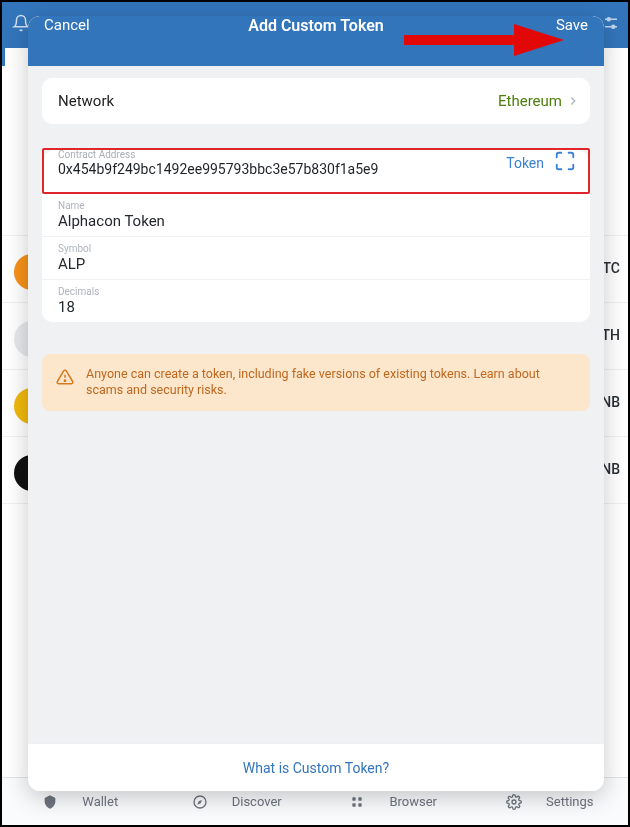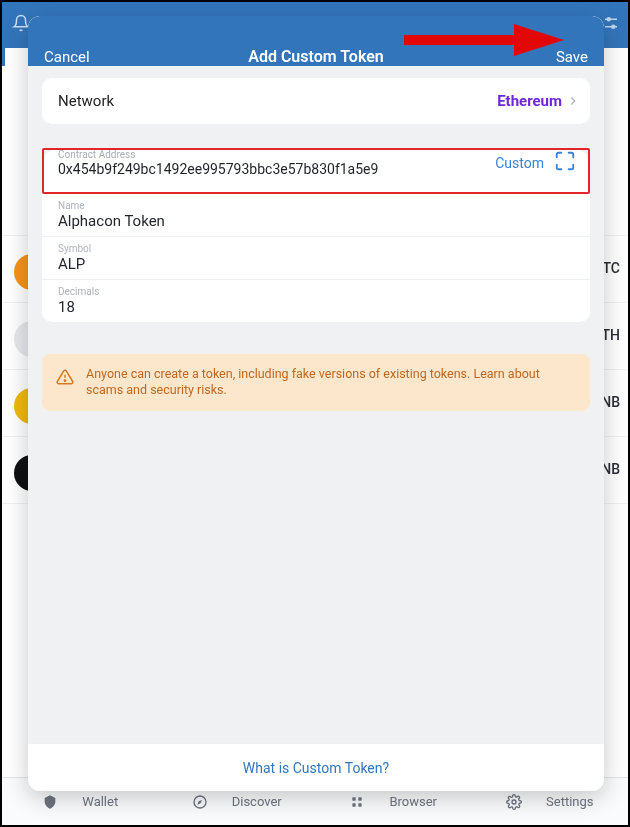--- a/index.html
+++ b/index.html
@@ -18,31 +18,31 @@
   .coin-yellow { background: #f0b90b; }
   .coin-black { background: #111111; }
   .bg-sym { position: absolute; right: 8px; top: 24px; font-size: 14px; color: #2a2f36; font-weight: 500; }
   .bg-blue-accent { position: absolute; left: 0; top: 0; width: 3px; height: 18px; background: #3375bb; }
   .bg-tabbar { position: absolute; left: 0; right: 0; bottom: 0; height: 48px; background: #fafbfc; border-top: 1px solid #e2e4e7; display: flex; }
   .bg-tab { flex: 1; display: flex; align-items: center; justify-content: center; gap: 24px; font-size: 13px; color: #6d7480; }
   .bg-tab svg { flex: none; }
 
   
   .modal { position: absolute; left: 26px; right: 24px; top: 14px; bottom: 34px; background: #eff1f3; border-radius: 12px; box-shadow: 0 6px 24px rgba(0,0,0,0.22); overflow: hidden; display: flex; flex-direction: column; }
-  .modal-header { height: 50px; background: #3375bb; display: flex; align-items: flex-end; justify-content: space-between; padding: 0 16px; border-top-left-radius: 12px; border-top-right-radius: 12px; }
+  .modal-header { height: 50px; background: #3375bb; display: flex; align-items: flex-start; justify-content: space-between; padding: 0 16px; border-top-left-radius: 12px; border-top-right-radius: 12px; }
   .modal-header .left, .modal-header .right { color: #ffffff; font-size: 15px; font-weight: 400; width: 70px; }
   .modal-header .right { text-align: right; }
   .modal-header .title { color: #ffffff; font-size: 16px; font-weight: 600; }
 
   .modal-body { flex: 1; overflow: hidden; position: relative; }
 
   .card { background: #ffffff; border-radius: 10px; margin: 12px 14px 0 14px; }
   .network-row { display: flex; align-items: center; justify-content: space-between; padding: 14px 10px 14px 16px; }
   .network-row .label { font-size: 15px; color: #222; }
-  .network-row .value { font-size: 15px; color: #6d28d9; display: flex; align-items: center; gap: 4px; font-weight: bold; }
+  .network-row .value { font-size: 15px; color: #4d7c0f; display: flex; align-items: center; gap: 4px; }
 
   .highlight { border: 2px solid #e0262b; border-radius: 2px; }
   .paste-row { display: flex; align-items: center; padding: 4px 12px 20px 14px; gap: 10px; height: 42px; }
   .paste-row .field { flex: 1; min-width: 0; }
   .field-label { font-size: 10px; color: #a8aeb6; margin-bottom: 1px; }
   .field-value { font-size: 14px; color: #1f2328; white-space: nowrap; overflow: hidden; text-overflow: ellipsis; }
   .paste-btn { color: #3a82d3; font-size: 14px; font-weight: 400; white-space: nowrap; }
   .scan-icon { color: #3a82d3; flex: none; }
 
   .fields-card { background: #ffffff; border-radius: 10px; margin: 0 14px; }
@@ -157,21 +157,21 @@
 
       <div style="height:24px;"></div>
 
       <div class="highlight" style="margin: 0 14px;">
         <div style="background:#ffffff; border-top-left-radius:10px; border-top-right-radius:10px;">
           <div class="paste-row">
             <div class="field">
               <div class="field-label">Contract Address</div>
               <div class="field-value">0x454b9f249bc1492ee995793bbc3e57b830f1a5e9</div>
             </div>
-            <div class="paste-btn">Custom</div>
+            <div class="paste-btn">Token</div>
             <span class="scan-icon">
               <svg width="22" height="22" viewBox="0 0 24 24" fill="none" stroke="#3a82d3" stroke-width="2" stroke-linecap="round">
                   <path d="M3 8V5a2 2 0 0 1 2-2h3"></path>
                   <path d="M16 3h3a2 2 0 0 1 2 2v3"></path>
                   <path d="M21 16v3a2 2 0 0 1-2 2h-3"></path>
                   <path d="M8 21H5a2 2 0 0 1-2-2v-3"></path>
                 </svg>
             </span>
           </div>
         </div>

